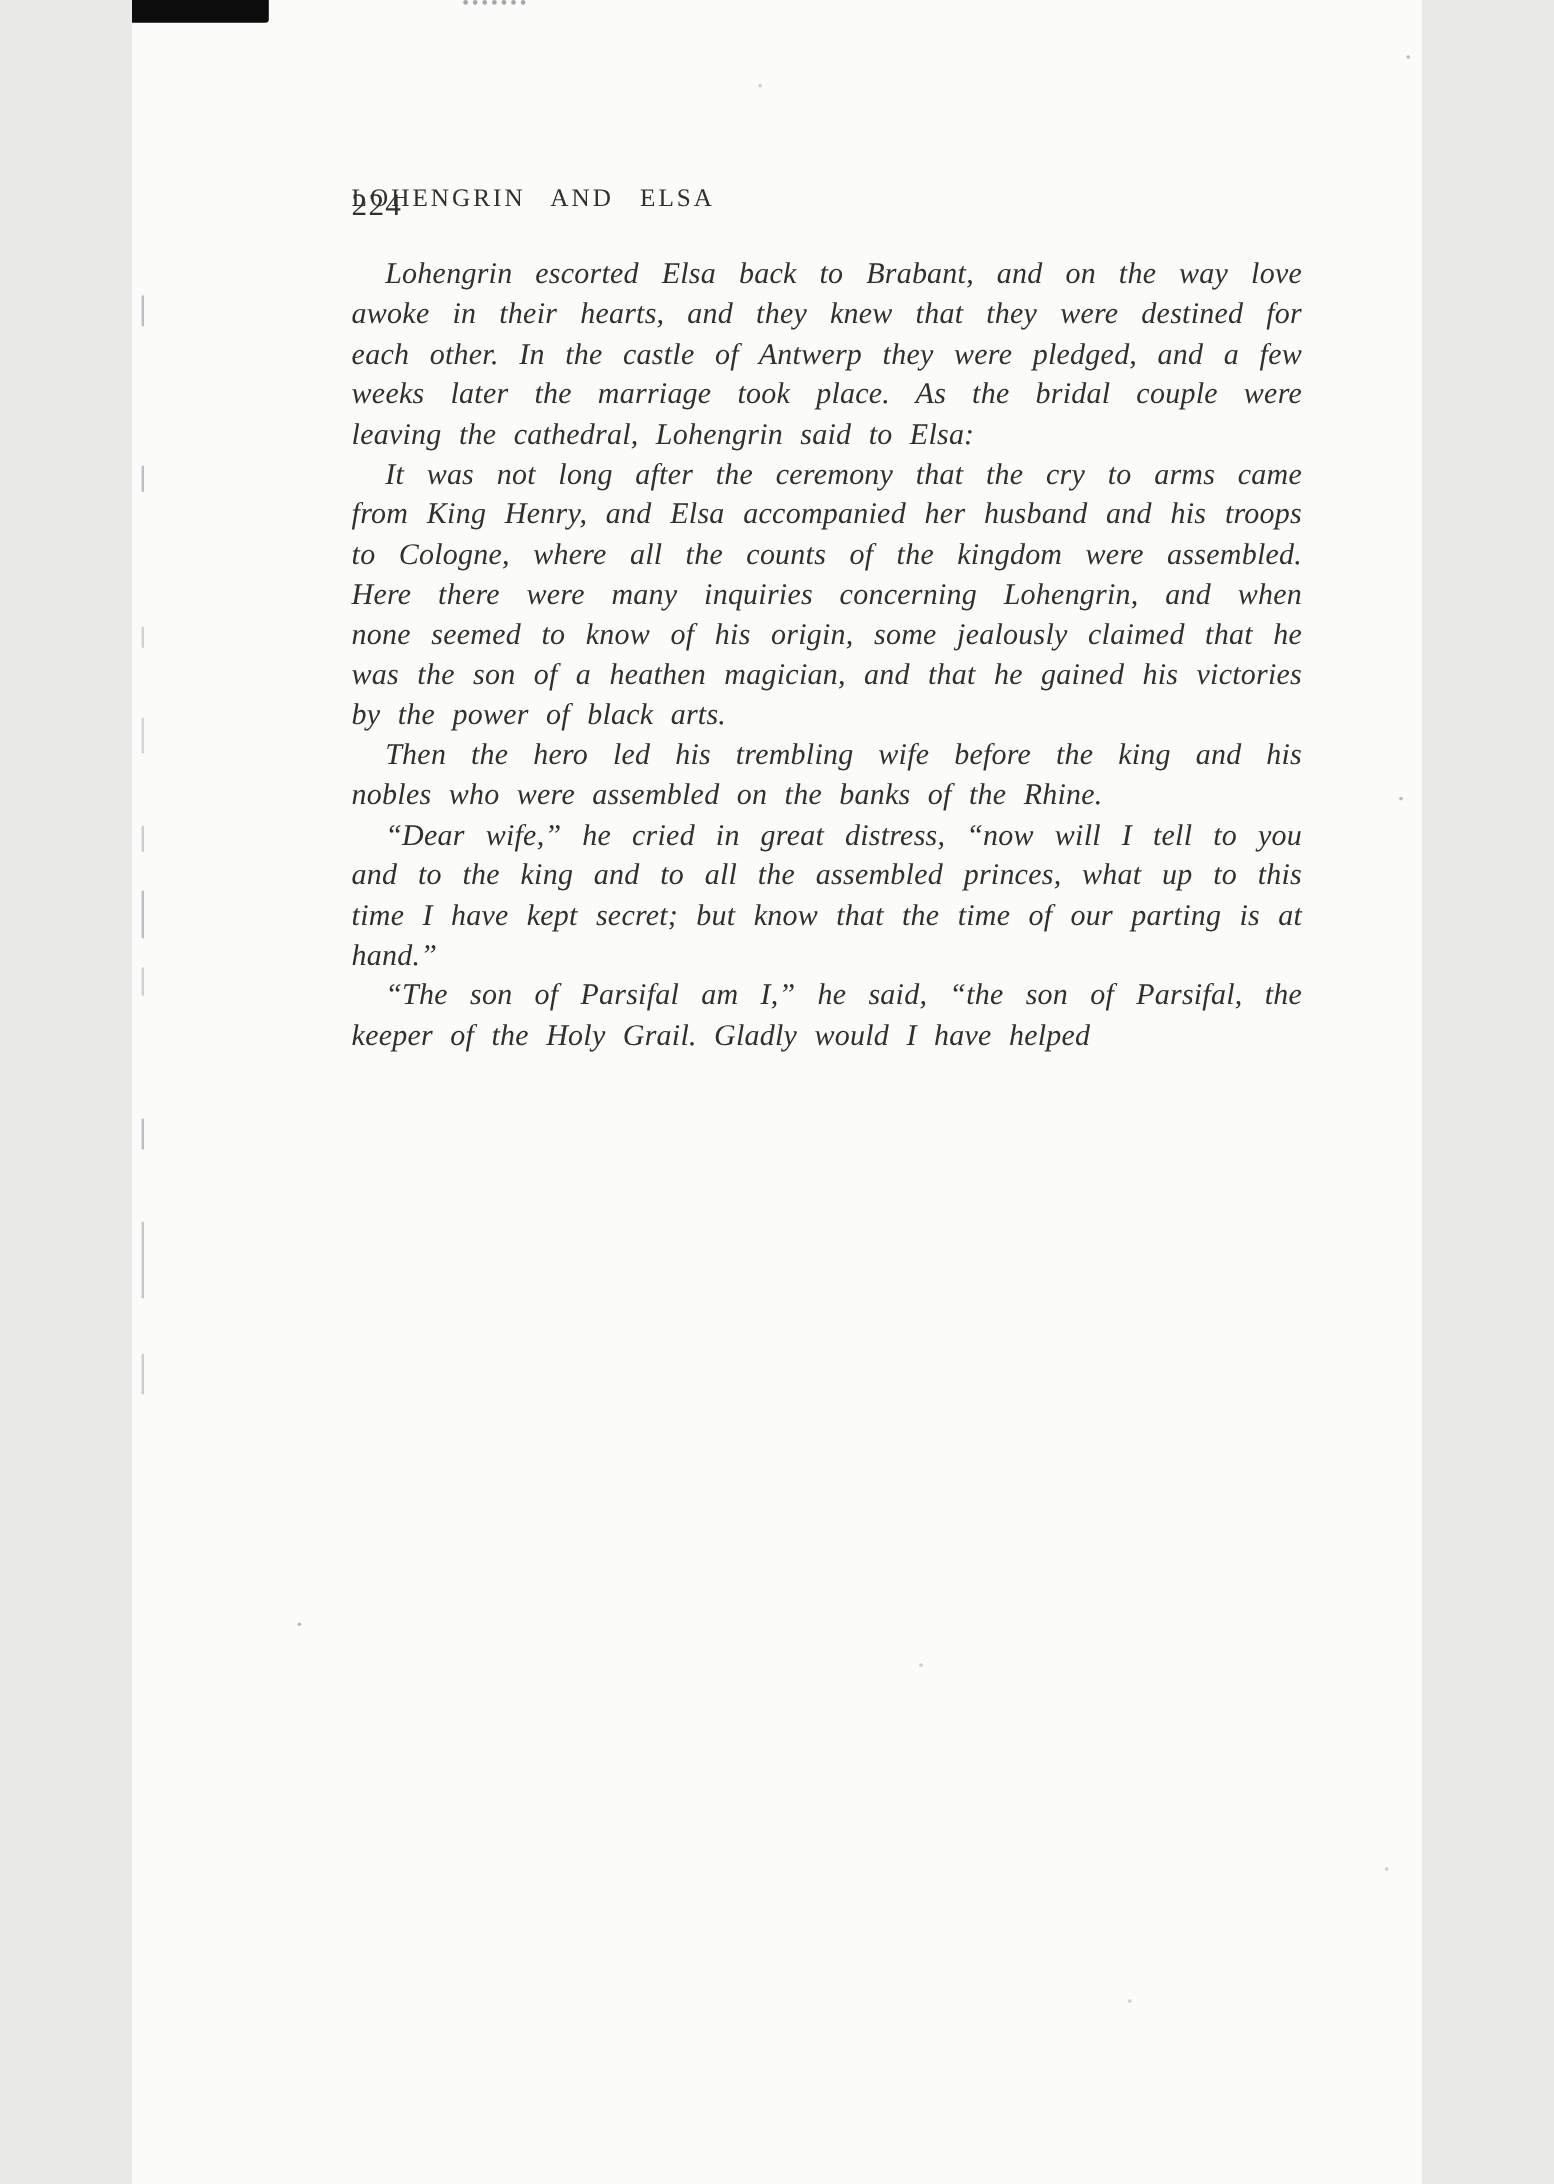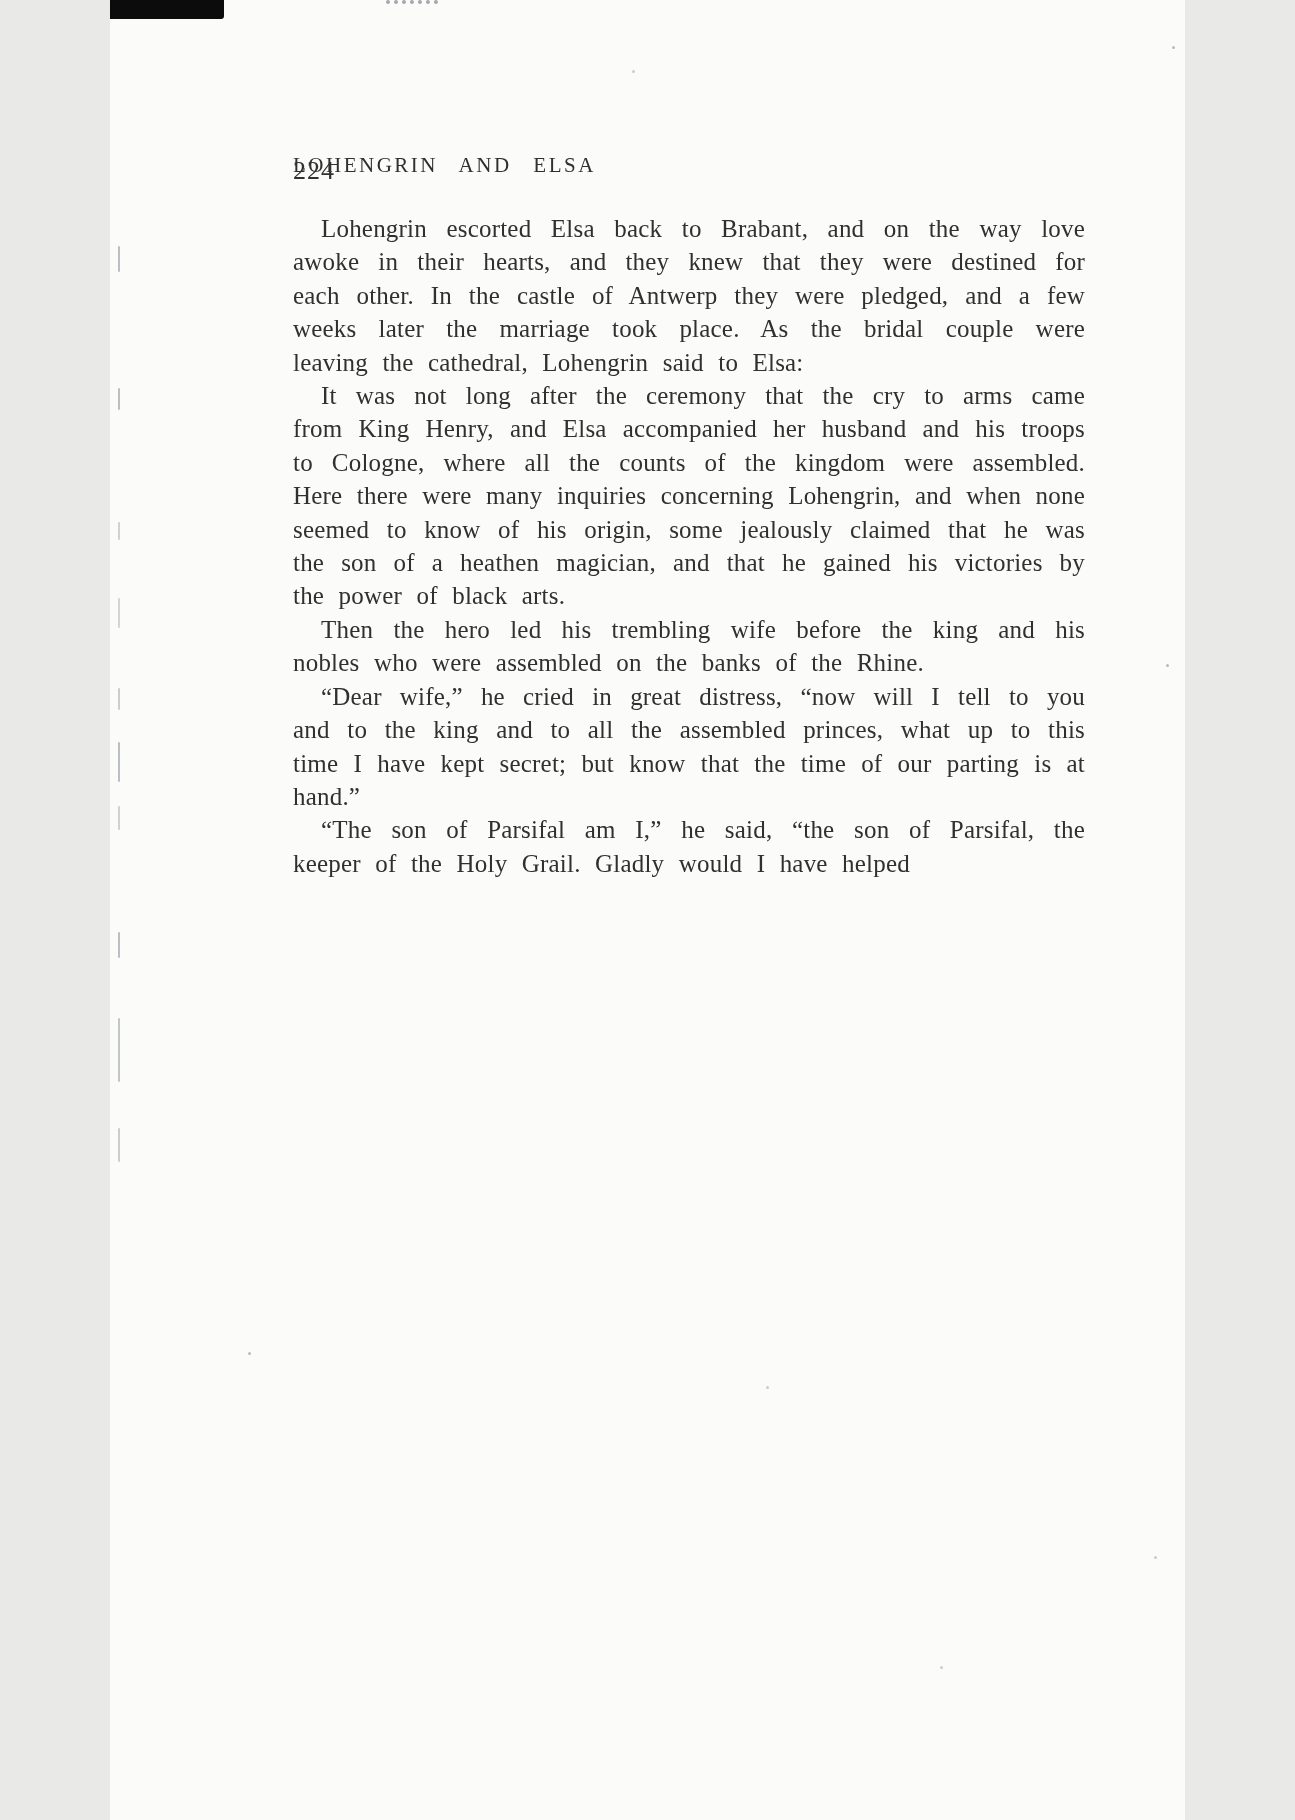--- a/index.html
+++ b/index.html
@@ -86,20 +86,21 @@
   .text-block {
     position: absolute;
     left: 183px;
     top: 212px;
     width: 792px;
     font-size: 25px;
     line-height: 33.4px;
     text-align: justify;
     word-spacing: 0.32em;
     letter-spacing: 0.2px;
+    font-style: italic;
   }
   .text-block p {
     margin: 0;
     text-indent: 28px;
   }
 </style>
 </head>
 <body>
 
 <div class="page">

